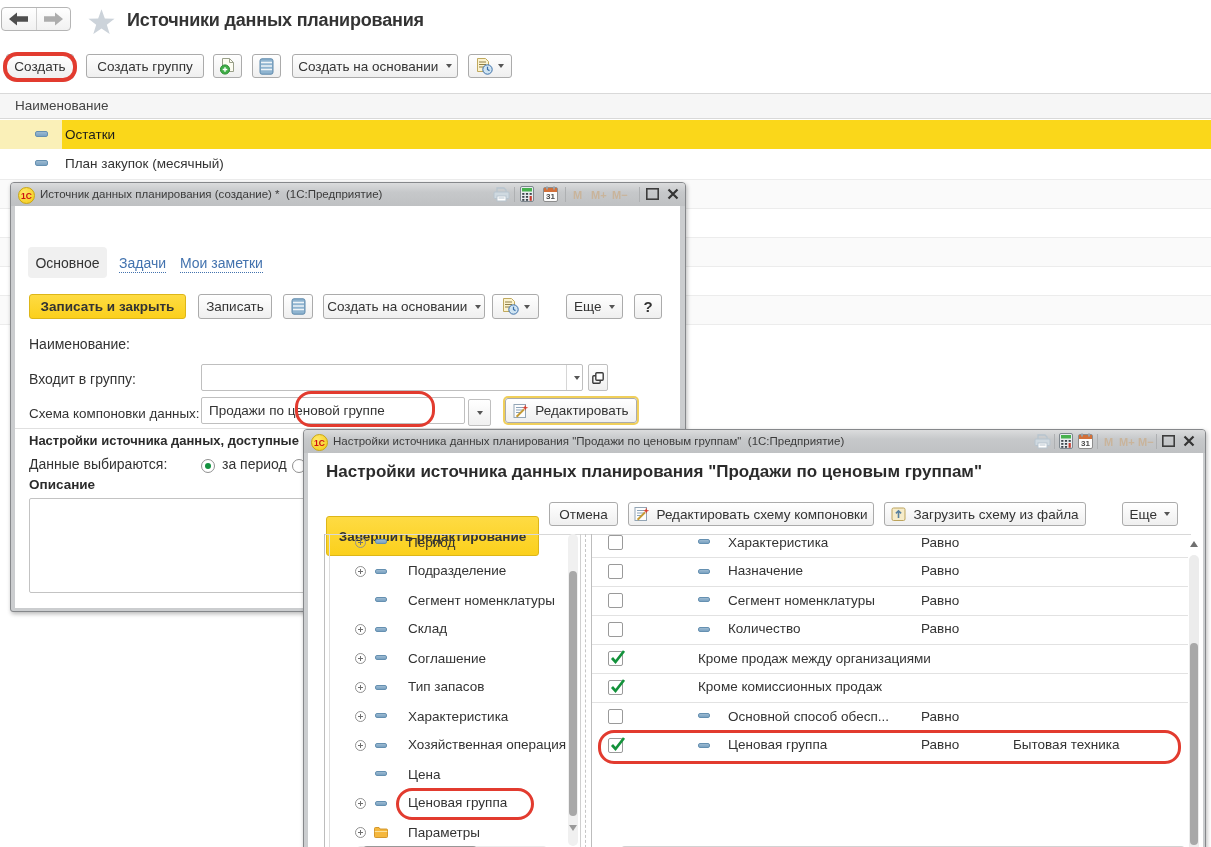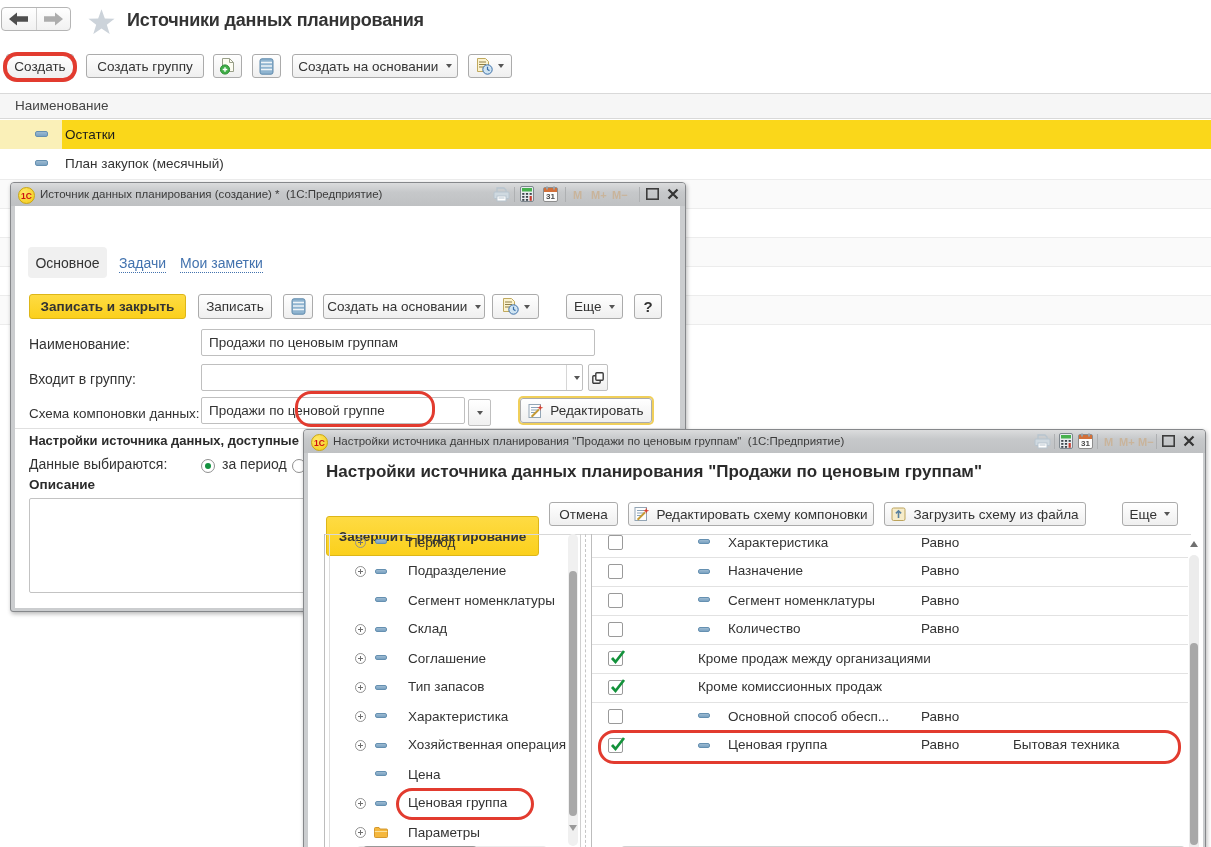--- a/index.html
+++ b/index.html
@@ -168,39 +168,38 @@
             <path d="M3 4 H10 M3 6.5 H10 M3 9 H8" stroke="#8f7f46" stroke-width="1"></path>
             <circle cx="11.5" cy="11.5" r="4.7" fill="#cfe4f2" stroke="#3a6ea8"></circle>
             <path d="M11.5 8.8 V11.5 L13.5 12.6" stroke="#3a6ea8" stroke-width="1.2" fill="none"></path>
           </svg>
           <span class="arr" style="margin-left:5px;"></span>
         </div>
     <div class="btn" style="left:551px;top:88px;width:57px;height:25px;">Еще&nbsp;&nbsp;<span class="arr"></span></div>
     <div class="btn" style="left:619px;top:88px;width:28px;height:25px;font-weight:bold;font-size:15px;">?</div>
 
     <div class="lbl" style="left:14px;top:130px;">Наименование:</div>
-    <div class="inp" style="left:186px;top:123px;width:394px;height:27px;">Продажи по ценовым группам</div>
     <div class="lbl" style="left:14px;top:165px;">Входит в группу:</div>
     <div class="inp" style="left:186px;top:158px;width:382px;height:27px;"></div>
     <div class="abs" style="left:551px;top:159px;width:1px;height:25px;background:#d6d6d6;"></div>
     <div class="abs" style="left:556px;top:158px;width:12px;height:27px;display:flex;align-items:center;justify-content:center;">
           <span class="arr"></span>
         </div>
     <div class="combo" style="left:573px;top:158px;width:20px;height:27px;">
           <svg width="12" height="12" viewBox="0 0 12 12">
             <rect x="0.8" y="3.8" width="7.4" height="7.4" rx="1" fill="none" stroke="#3c3c3c" stroke-width="1.4"></rect>
             <rect x="3.8" y="0.8" width="7.4" height="7.4" rx="1" fill="#fff" stroke="#3c3c3c" stroke-width="1.4"></rect>
           </svg>
         </div>
     <div class="lbl" style="left:14px;top:200px;font-size:13.4px;">Схема компоновки данных:</div>
     <div class="inp" style="left:186px;top:191px;width:264px;height:27px;">Продажи по ценовой группе</div>
     <div class="combo" style="left:453px;top:193px;width:23px;height:27px;">
           <span class="arr"></span>
         </div>
-    <div class="btn" style="left:505px;top:192px;width:132px;height:25px;box-shadow:0 0 0 2px #f0cf5a;text-align:center;">
+    <div class="btn" style="left:490px;top:192px;width:132px;height:25px;box-shadow:0 0 0 2px #f0cf5a;text-align:center;">
       <svg width="16" height="16" viewBox="0 0 16 16" style="margin-right:6px;">
             <rect x="1" y="1.5" width="11.5" height="13" fill="#fdfdfd" stroke="#93a5b5"></rect>
             <path d="M3 4.5 H10.5 M3 7 H10.5 M3 9.5 H7.5" stroke="#8ba3b9" stroke-width="1.1"></path>
             <path d="M3.6 13.8 L11 6.4" stroke="#c59a33" stroke-width="2"></path>
             <path d="M12.2 1.6 L13 3.9 L15.3 4.7 L13 5.5 L12.2 7.8 L11.4 5.5 L9.1 4.7 L11.4 3.9 Z" fill="#d6402f"></path>
           </svg>
       Редактировать</div>
     <div class="redoval" style="left:280px;top:185px;width:140px;height:36px;"></div>
 
     <div class="abs" style="left:0px;top:222px;width:665px;height:1px;background:#e0e0e0;"></div>

